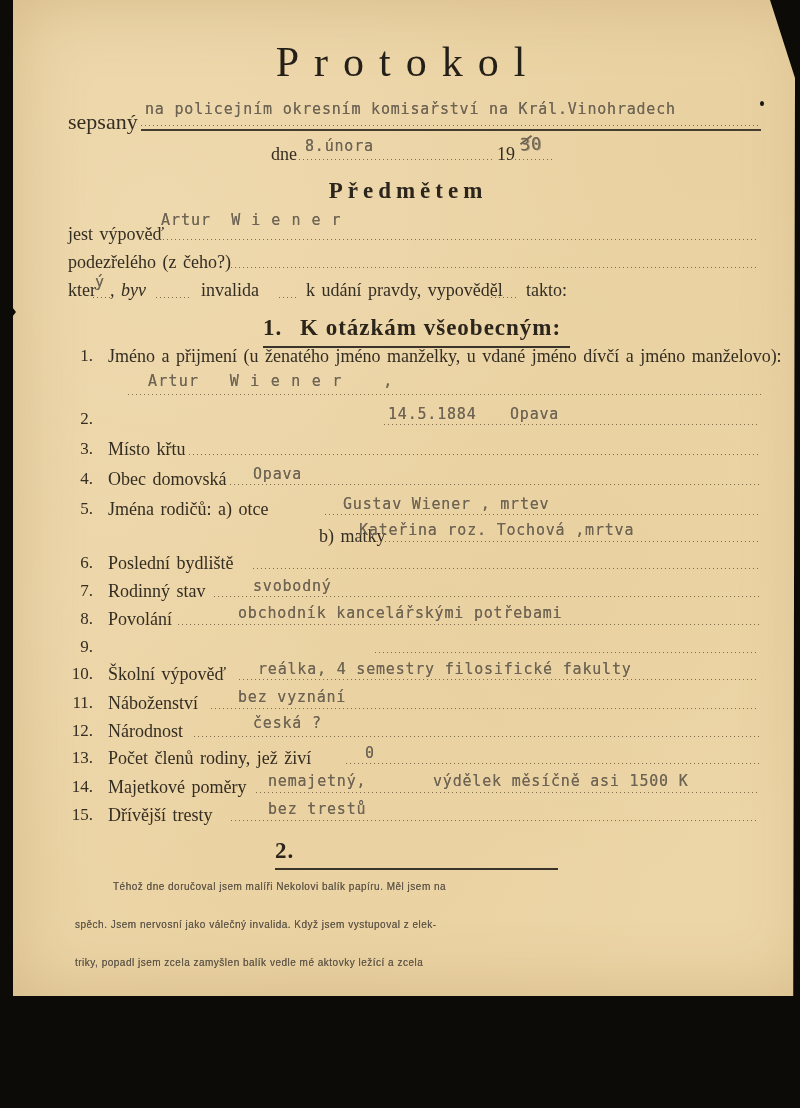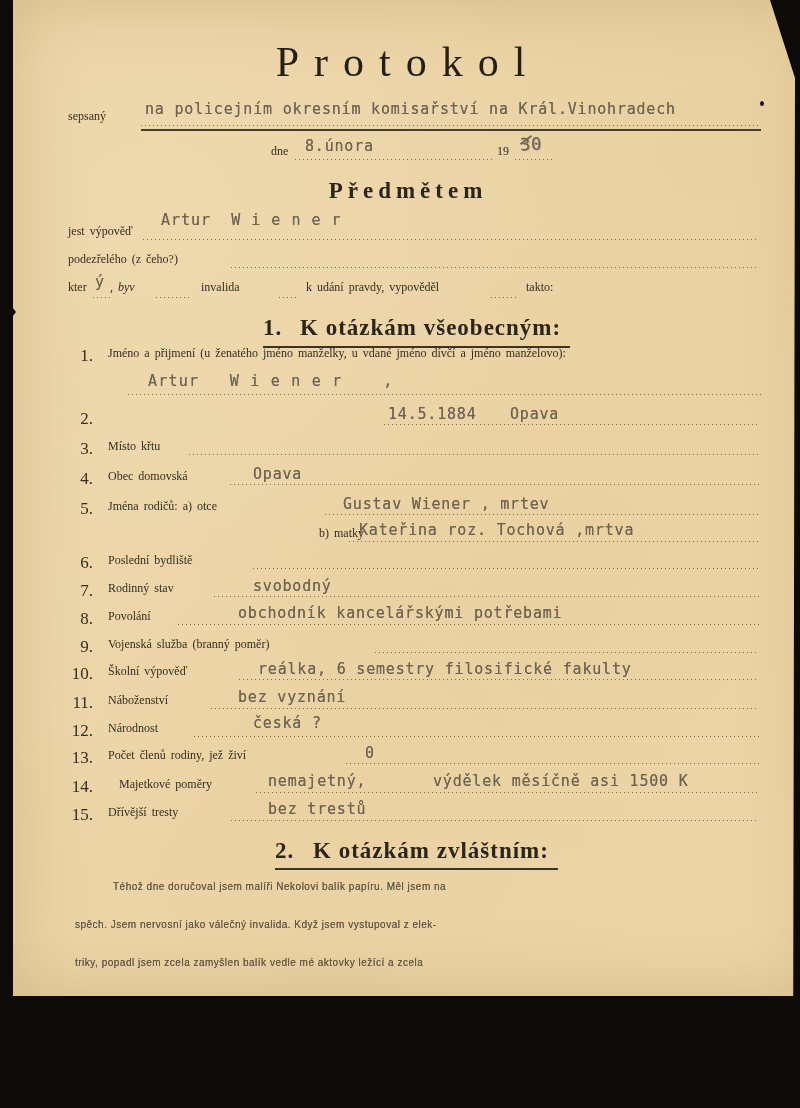--- a/index.html
+++ b/index.html
@@ -18,40 +18,40 @@
   .edge-left{position:absolute;left:0;top:0;width:5px;height:100%;background:#0d0b08;}
   .edge-right{position:absolute;left:755px;top:0;width:45px;height:100%;background:#0d0b08;
               clip-path:polygon(15px 0, 45px 0, 45px 100%, 38px 100%, 40px 78px);}
   .edge-bottom{position:absolute;left:0;top:1094px;width:100%;height:14px;background:#0d0b08;}
   .edge-notch{position:absolute;left:5px;top:298px;width:0;height:0;
               border-top:14px solid transparent;border-bottom:14px solid transparent;
               border-left:11px solid #0d0b08;}
   .ink-dot{position:absolute;left:747px;top:101px;width:4px;height:5px;border-radius:50%;background:#17130d;}
 
   
-  .l{position:absolute;font-size:12px;color:#342d22;word-spacing:2px;white-space:pre;}
+  .l{position:absolute;font-size:18px;color:#342d22;word-spacing:2px;white-space:pre;}
   .num{position:absolute;left:40px;width:40px;text-align:right;font-size:17px;color:#342d22;}
   .typed{position:absolute;font-family:"DejaVu Sans Mono", monospace;font-size:15px;
          color:#6e6454;letter-spacing:.8px;white-space:pre;
          text-shadow:0 0 .6px rgba(110,100,84,.8);}
   .dots{position:absolute;height:2px;
         background-image:repeating-linear-gradient(90deg,#7e6c46 0 1px,transparent 1px 4px);
         background-size:100% 1px;background-repeat:no-repeat;background-position:0 100%;}
   .solidline{position:absolute;height:2px;background:#453d2e;}
   .row{position:absolute;inset:0;}
 
   #title{position:absolute;top:38px;left:0;width:790px;text-align:center;
          font-size:42px;letter-spacing:15px;color:#241f17;font-weight:500;}
   #predmetem{position:absolute;top:178px;left:0;width:790px;text-align:center;
              font-size:23px;font-weight:bold;letter-spacing:5px;color:#2b251c;}
   .secnum,.sectext{position:absolute;font-size:23px;font-weight:bold;color:#2b251c;letter-spacing:1px;}
   .secline{position:absolute;height:2px;background:#3a332a;}
 
   
-  #sepsany-label{top:109px;left:55px;font-size:12px;}
+  #sepsany-label{top:109px;left:55px;font-size:22px;}
   #sepsany-value{top:100px;left:132px;}
   #sepsany-dots{top:124px;left:128px;width:618px;}
   #sepsany-rule{top:129px;left:128px;width:620px;}
   #dne-label{top:144px;left:258px;}
   #dne-value{top:137px;left:292px;}
   #dne-dots{top:158px;left:282px;width:200px;}
   #year-prefix{top:144px;left:484px;}
   #year-dots{top:158px;left:502px;width:38px;}
   #year-value{top:134px;left:507px;font-size:17px;transform:rotate(-3deg);
               text-shadow:1px .5px 0 rgba(110,100,84,.55);}
@@ -88,21 +88,21 @@
   #q5{top:499px;left:95px;} #a5{top:495px;left:330px;} #d5{top:513px;left:312px;width:434px;}
   #q5b{top:526px;left:262px;margin-left:44px;} #a5b{top:521px;left:346px;} #d5b{top:540px;left:336px;width:410px;}
   #q6{top:553px;left:95px;} #a6{top:549px;left:272px;} #d6{top:567px;left:240px;width:506px;}
   #q7{top:581px;left:95px;} #a7{top:577px;left:240px;} #d7{top:595px;left:201px;width:545px;}
   #q8{top:609px;left:95px;} #a8{top:604px;left:225px;} #d8{top:623px;left:165px;width:581px;}
   #q9{top:637px;left:95px;} #d9{top:651px;left:362px;width:384px;}
   #q10{top:664px;left:95px;} #a10{top:660px;left:245px;} #d10{top:678px;left:226px;width:520px;}
   #q11{top:693px;left:95px;} #a11{top:688px;left:225px;} #d11{top:707px;left:198px;width:548px;}
   #q12{top:721px;left:95px;} #a12{top:714px;left:240px;} #d12{top:735px;left:181px;width:565px;}
   #q13{top:748px;left:95px;} #a13{top:744px;left:352px;} #d13{top:762px;left:333px;width:413px;}
-  #q14{top:777px;left:95px;margin-left:11px;} #a14{top:772px;left:255px;} #a14b{top:772px;left:420px;} #d14{top:791px;left:243px;width:503px;}
+  #q14{top:777px;left:95px;} #a14{top:772px;left:255px;} #a14b{top:772px;left:420px;} #d14{top:791px;left:243px;width:503px;}
   #q15{top:805px;left:95px;} #a15{top:800px;left:255px;} #d15{top:819px;left:218px;width:528px;}
 
   #n1{top:346px;} #n2{top:409px;} #n3{top:439px;} #n4{top:469px;} #n5{top:499px;}
   #n6{top:553px;} #n7{top:581px;} #n8{top:609px;} #n9{top:637px;} #n10{top:664px;}
   #n11{top:693px;} #n12{top:721px;} #n13{top:748px;} #n14{top:777px;} #n15{top:805px;}
 
   
   #s2num{top:838px;left:262px;}
   #s2text{top:838px;left:300px;}
   #s2line{top:868px;left:262px;width:283px;}
@@ -201,27 +201,26 @@
       <span class="dots" id="d7"></span>
     </div>
     <div class="row">
       <span class="num" id="n8">8.</span>
       <span class="l" id="q8">Povolání</span>
       <span class="typed" id="a8">obchodník kancelářskými potřebami</span>
       <span class="dots" id="d8"></span>
     </div>
     <div class="row">
       <span class="num" id="n9">9.</span>
-      <span class="l" id="q9">Vojenská služba (branný poměr)</span>
       <span class="dots" id="d9"></span>
     </div>
     <div class="row">
       <span class="num" id="n10">10.</span>
       <span class="l" id="q10">Školní výpověď</span>
-      <span class="typed" id="a10">reálka, 6 semestry filosifické fakulty</span>
+      <span class="typed" id="a10">reálka, 4 semestry filosifické fakulty</span>
       <span class="dots" id="d10"></span>
     </div>
     <div class="row">
       <span class="num" id="n11">11.</span>
       <span class="l" id="q11">Náboženství</span>
       <span class="typed" id="a11">bez vyznání</span>
       <span class="dots" id="d11"></span>
     </div>
     <div class="row">
       <span class="num" id="n12">12.</span>
@@ -243,21 +242,20 @@
       <span class="dots" id="d14"></span>
     </div>
     <div class="row">
       <span class="num" id="n15">15.</span>
       <span class="l" id="q15">Dřívější tresty</span>
       <span class="typed" id="a15">bez trestů</span>
       <span class="dots" id="d15"></span>
     </div>
 
     <span class="secnum" id="s2num">2.</span>
-    <span class="sectext" id="s2text">K otázkám zvláštním:</span>
     <span class="secline" id="s2line"></span>
 
     <div>
       <div class="pline" id="p1">Téhož dne doručoval jsem malíři Nekolovi balík papíru. Měl jsem na</div>
       <div class="pline" id="p2">spěch. Jsem nervosní jako válečný invalida. Když jsem vystupoval z elek-</div>
       <div class="pline" id="p3">triky, popadl jsem zcela zamyšlen balík vedle mé aktovky ležící a zcela</div>
     </div>
 
     <span class="ink-dot"></span>
   </div>

